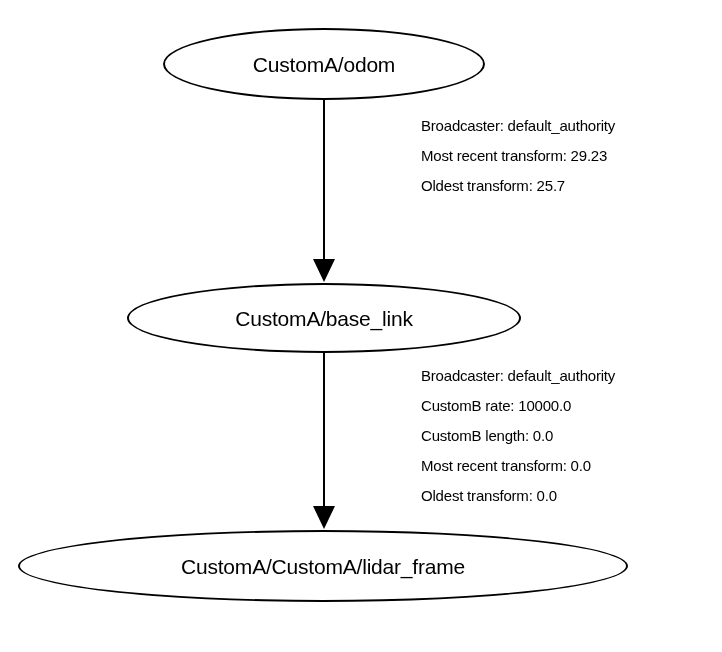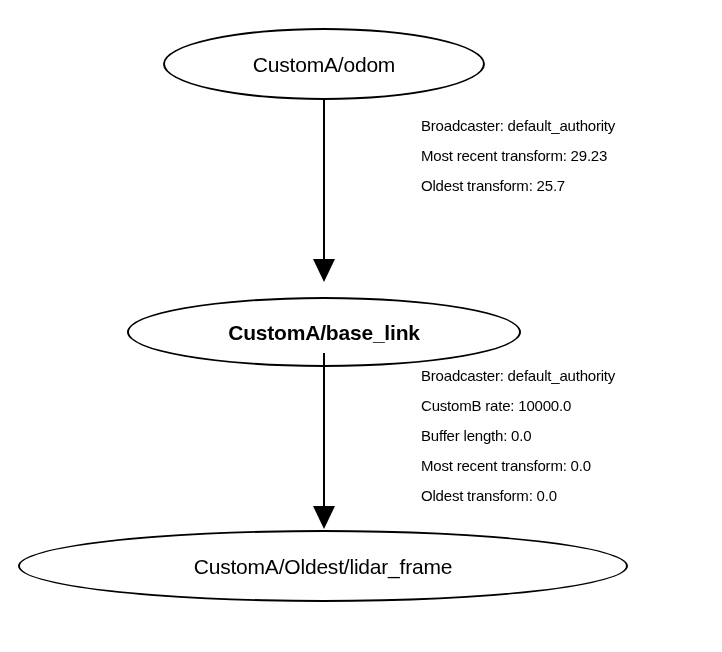--- a/index.html
+++ b/index.html
@@ -26,21 +26,21 @@
     justify-content: center;
     background: #ffffff;
   }
   .node-label {
     font-size: 21px;
     line-height: 1;
     white-space: nowrap;
     letter-spacing: -0.2px;
   }
   .node-odom      { left: 163px; top: 28px;  width: 322px; height: 72px; }
-  .node-base-link { left: 127px; top: 297px; width: 394px; height: 70px; font-weight: bold; }
+  .node-base-link { left: 127px; top: 283px; width: 394px; height: 70px; }
   .node-lidar     { left: 18px;  top: 530px; width: 610px; height: 72px; }
 
   .edge-line {
     position: absolute;
     width: 2px;
     background: #000000;
     left: 323px;
   }
   .edge1-line { top: 100px; height: 160px; }
   .edge2-line { top: 353px; height: 154px; }
@@ -88,22 +88,22 @@
 
   <div class="node node-base-link">
     <span class="node-label">CustomA/base_link</span>
   </div>
 
   <div class="edge-line edge2-line"></div>
   <div class="arrowhead edge2-arrow"></div>
   <div class="edge-label edge2-label">
     <div>Broadcaster: default_authority</div>
     <div>CustomB rate: 10000.0</div>
-    <div>Buffer length: 0.0</div>
+    <div>CustomB length: 0.0</div>
     <div>Most recent transform: 0.0</div>
     <div>Oldest transform: 0.0</div>
   </div>
 
   <div class="node node-lidar">
-    <span class="node-label">CustomA/Oldest/lidar_frame</span>
+    <span class="node-label">CustomA/CustomA/lidar_frame</span>
   </div>
 
 </div>
 
 </body></html>

